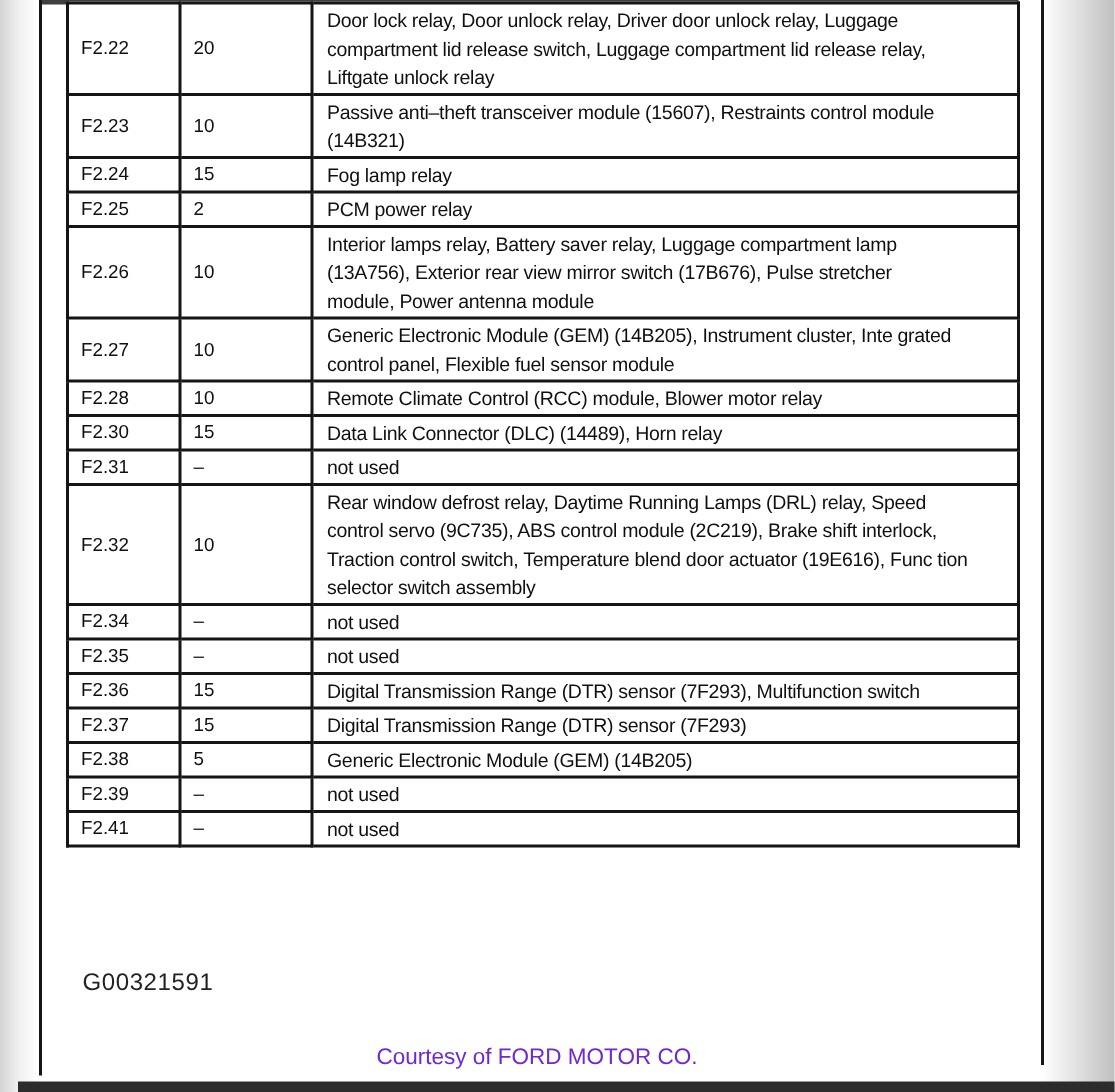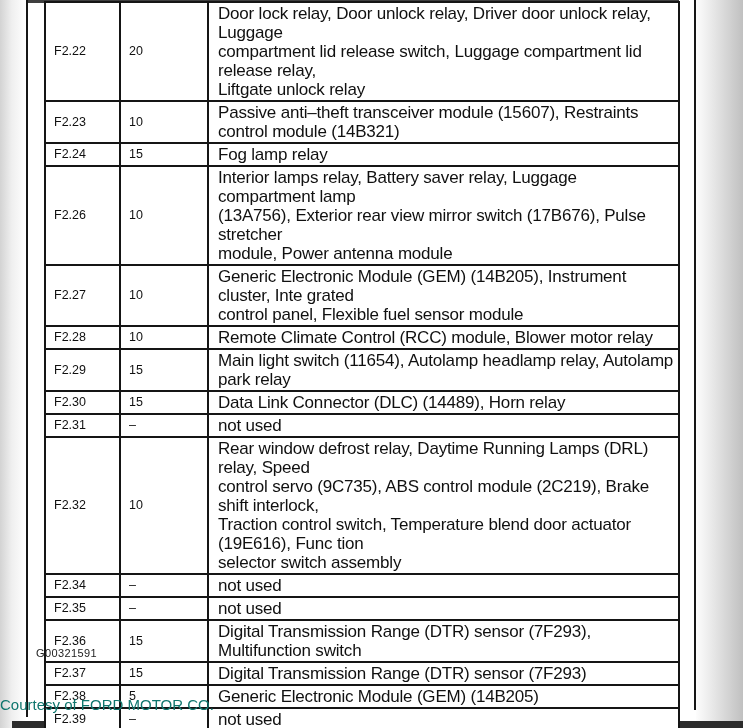--- a/index.html
+++ b/index.html
@@ -60,35 +60,36 @@
     border: 2px solid #151515;
     padding: 1px 8px;
     font-size: 12.5px;
     line-height: 19px;
     color: #101010;
     vertical-align: middle;
     overflow: hidden;
   }
   .fuse-table td.desc {
     white-space: pre-line;
-    font-size: 17px;
+    font-size: 13px;
     letter-spacing: -0.2px;
     padding: 1px 3px 1px 9px;
   }
   .graphic-id {
-    position: absolute; left: 36px; top: 647px;
-    font-size: 11px;
+    position: absolute; left: 55px; top: 647px;
+    font-size: 16px;
     letter-spacing: 0.4px;
     color: #222222;
   }
   .courtesy {
     position: absolute; left: 0; top: 696px;
     width: 716px;
+    text-align: center;
     font-size: 15px;
-    color: #0f766e;
+    color: #6d28d9;
   }
 </style>
 </head>
 <body>
 
 <div class="left-shadow"></div>
 <div class="right-shadow"></div>
 <div class="page-edge-left"></div>
 <div class="page-edge-right"></div>
 <div class="top-bar"></div>
@@ -112,41 +113,41 @@
         <td>F2.23</td>
         <td>10</td>
         <td class="desc">Passive anti–theft transceiver module (15607), Restraints control module (14B321)</td>
       </tr>
       <tr>
         <td>F2.24</td>
         <td>15</td>
         <td class="desc">Fog lamp relay</td>
       </tr>
       <tr>
+        <td>F2.25</td>
+        <td>2</td>
+        <td class="desc">PCM power relay</td>
+      </tr>
+      <tr>
         <td>F2.26</td>
         <td>10</td>
         <td class="desc">Interior lamps relay, Battery saver relay, Luggage compartment lamp
 (13A756), Exterior rear view mirror switch (17B676), Pulse stretcher
 module, Power antenna module</td>
       </tr>
       <tr>
         <td>F2.27</td>
         <td>10</td>
         <td class="desc">Generic Electronic Module (GEM) (14B205), Instrument cluster, Inte grated
 control panel, Flexible fuel sensor module</td>
       </tr>
       <tr>
         <td>F2.28</td>
         <td>10</td>
         <td class="desc">Remote Climate Control (RCC) module, Blower motor relay</td>
-      </tr>
-      <tr>
-        <td>F2.29</td>
-        <td>15</td>
-        <td class="desc">Main light switch (11654), Autolamp headlamp relay, Autolamp park relay</td>
       </tr>
       <tr>
         <td>F2.30</td>
         <td>15</td>
         <td class="desc">Data Link Connector (DLC) (14489), Horn relay</td>
       </tr>
       <tr>
         <td>F2.31</td>
         <td>–</td>
         <td class="desc">not used</td>

